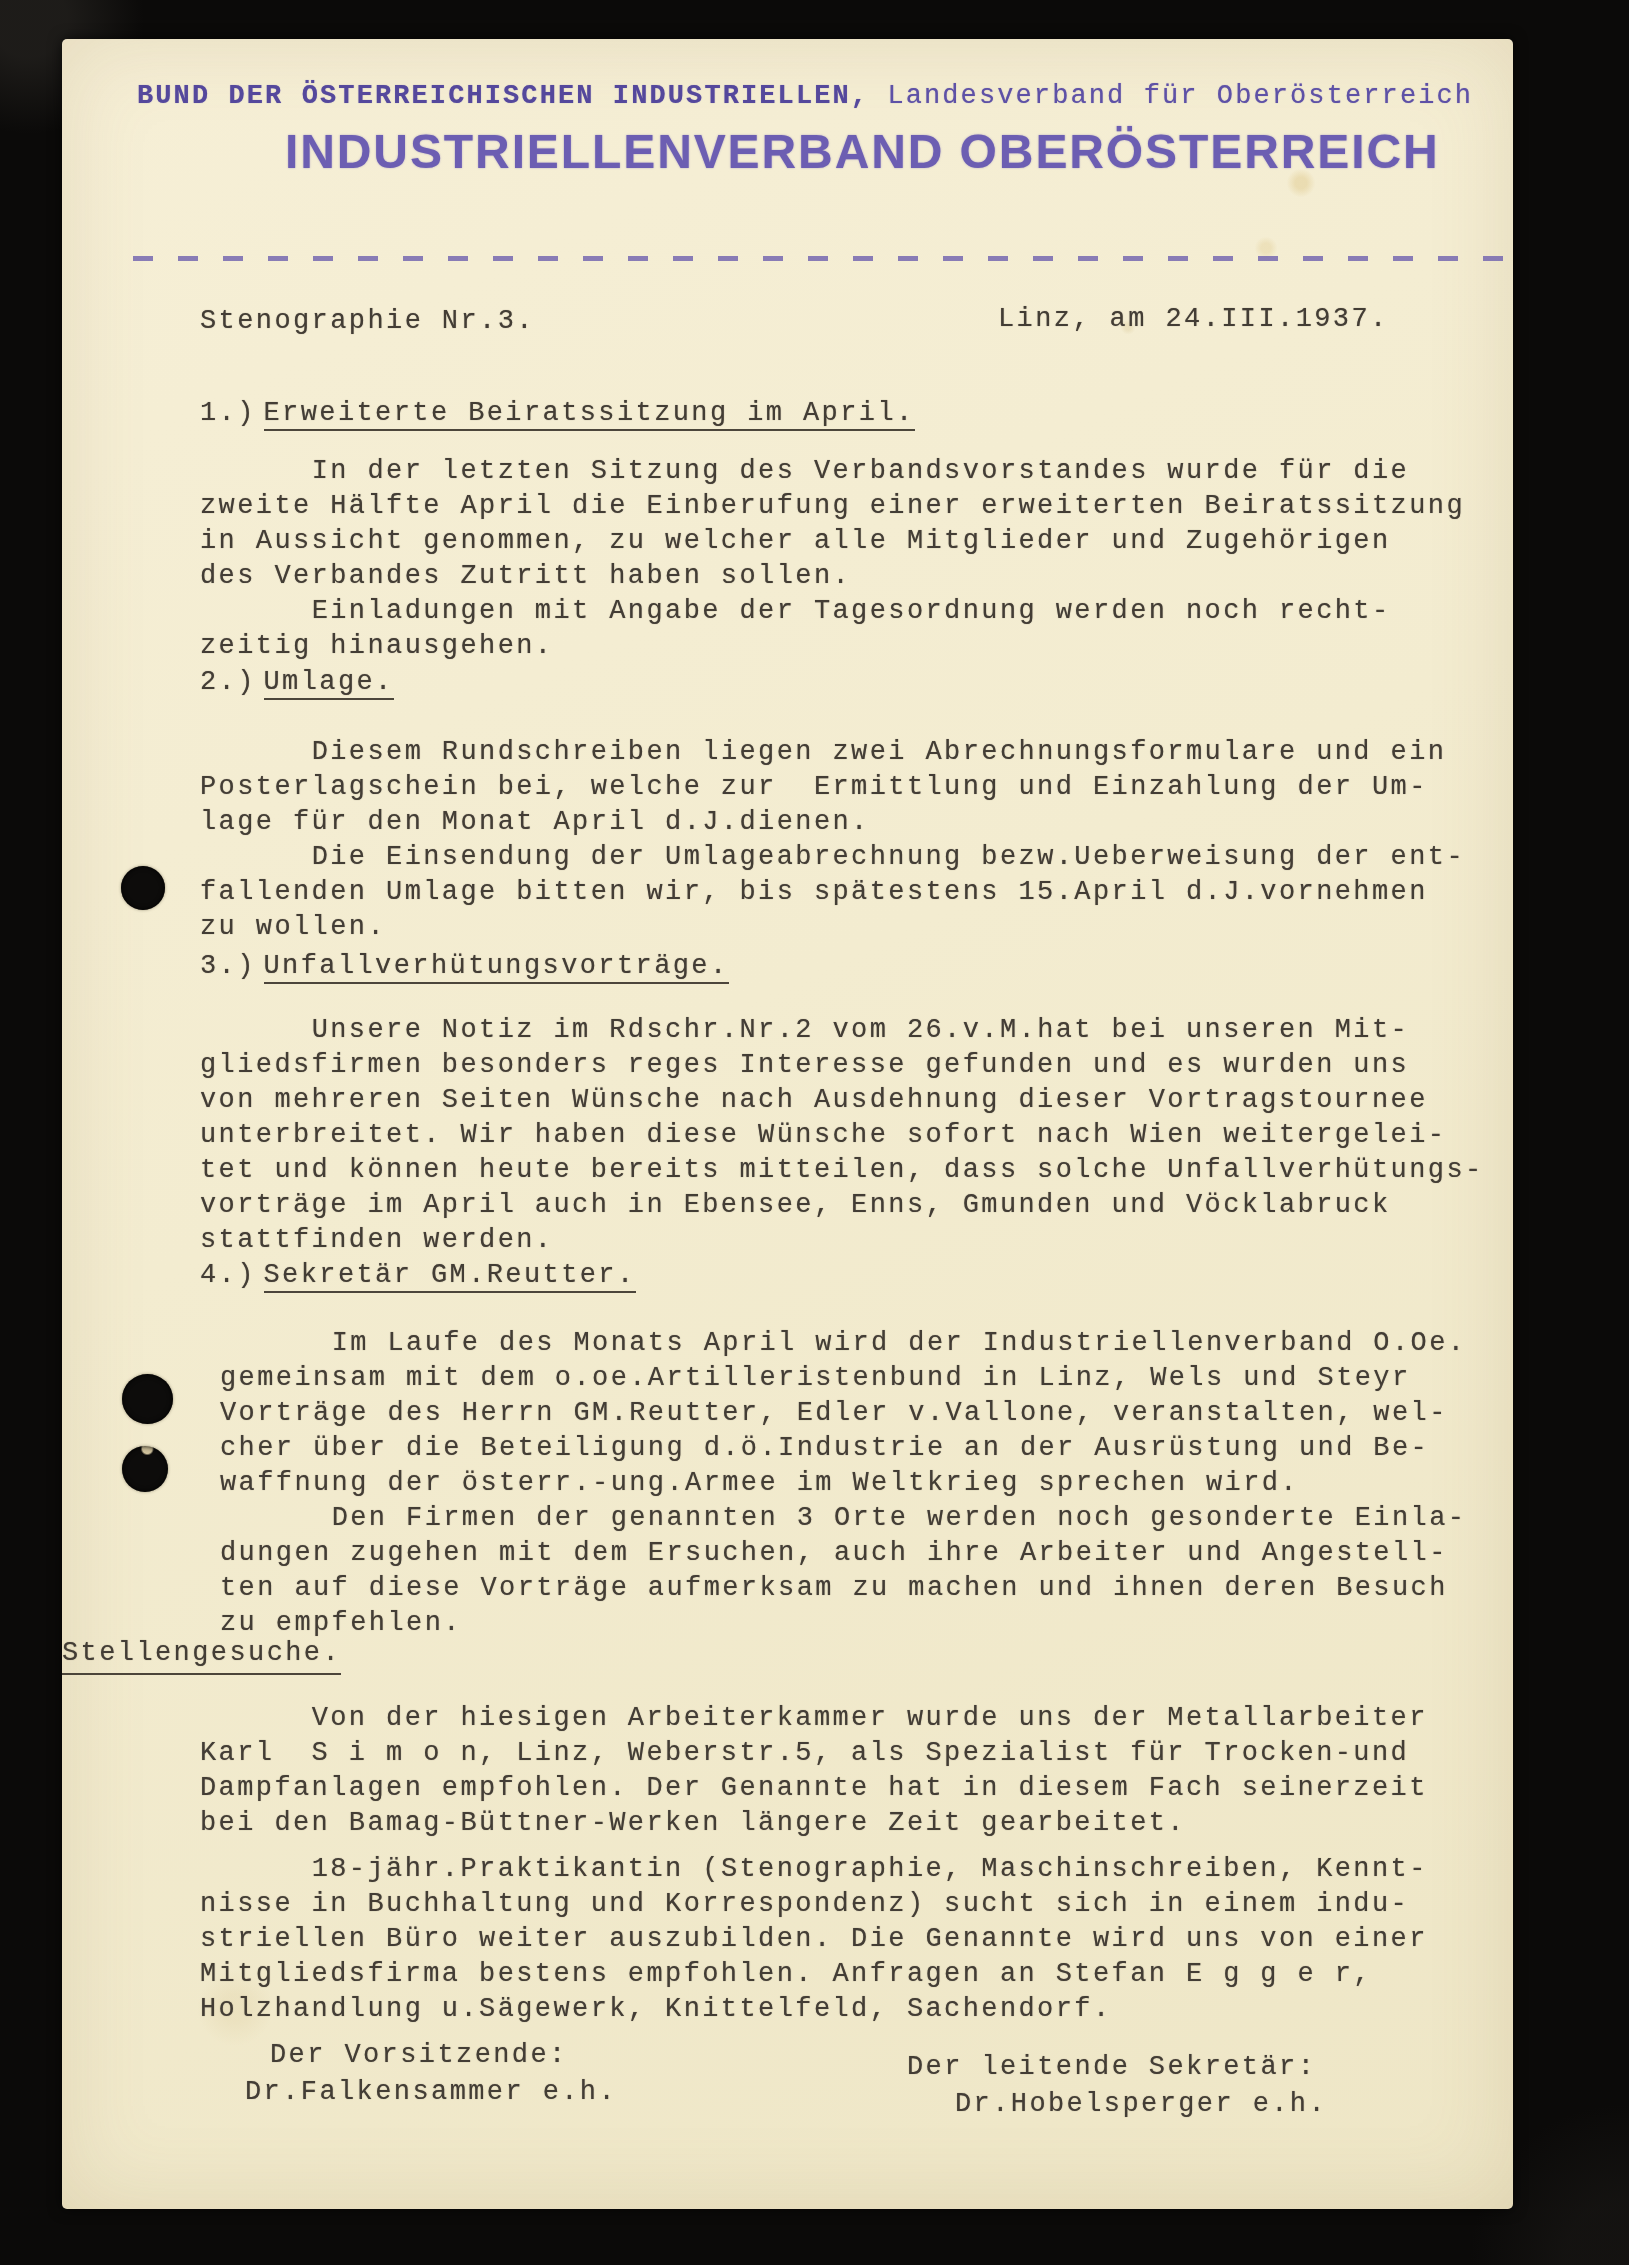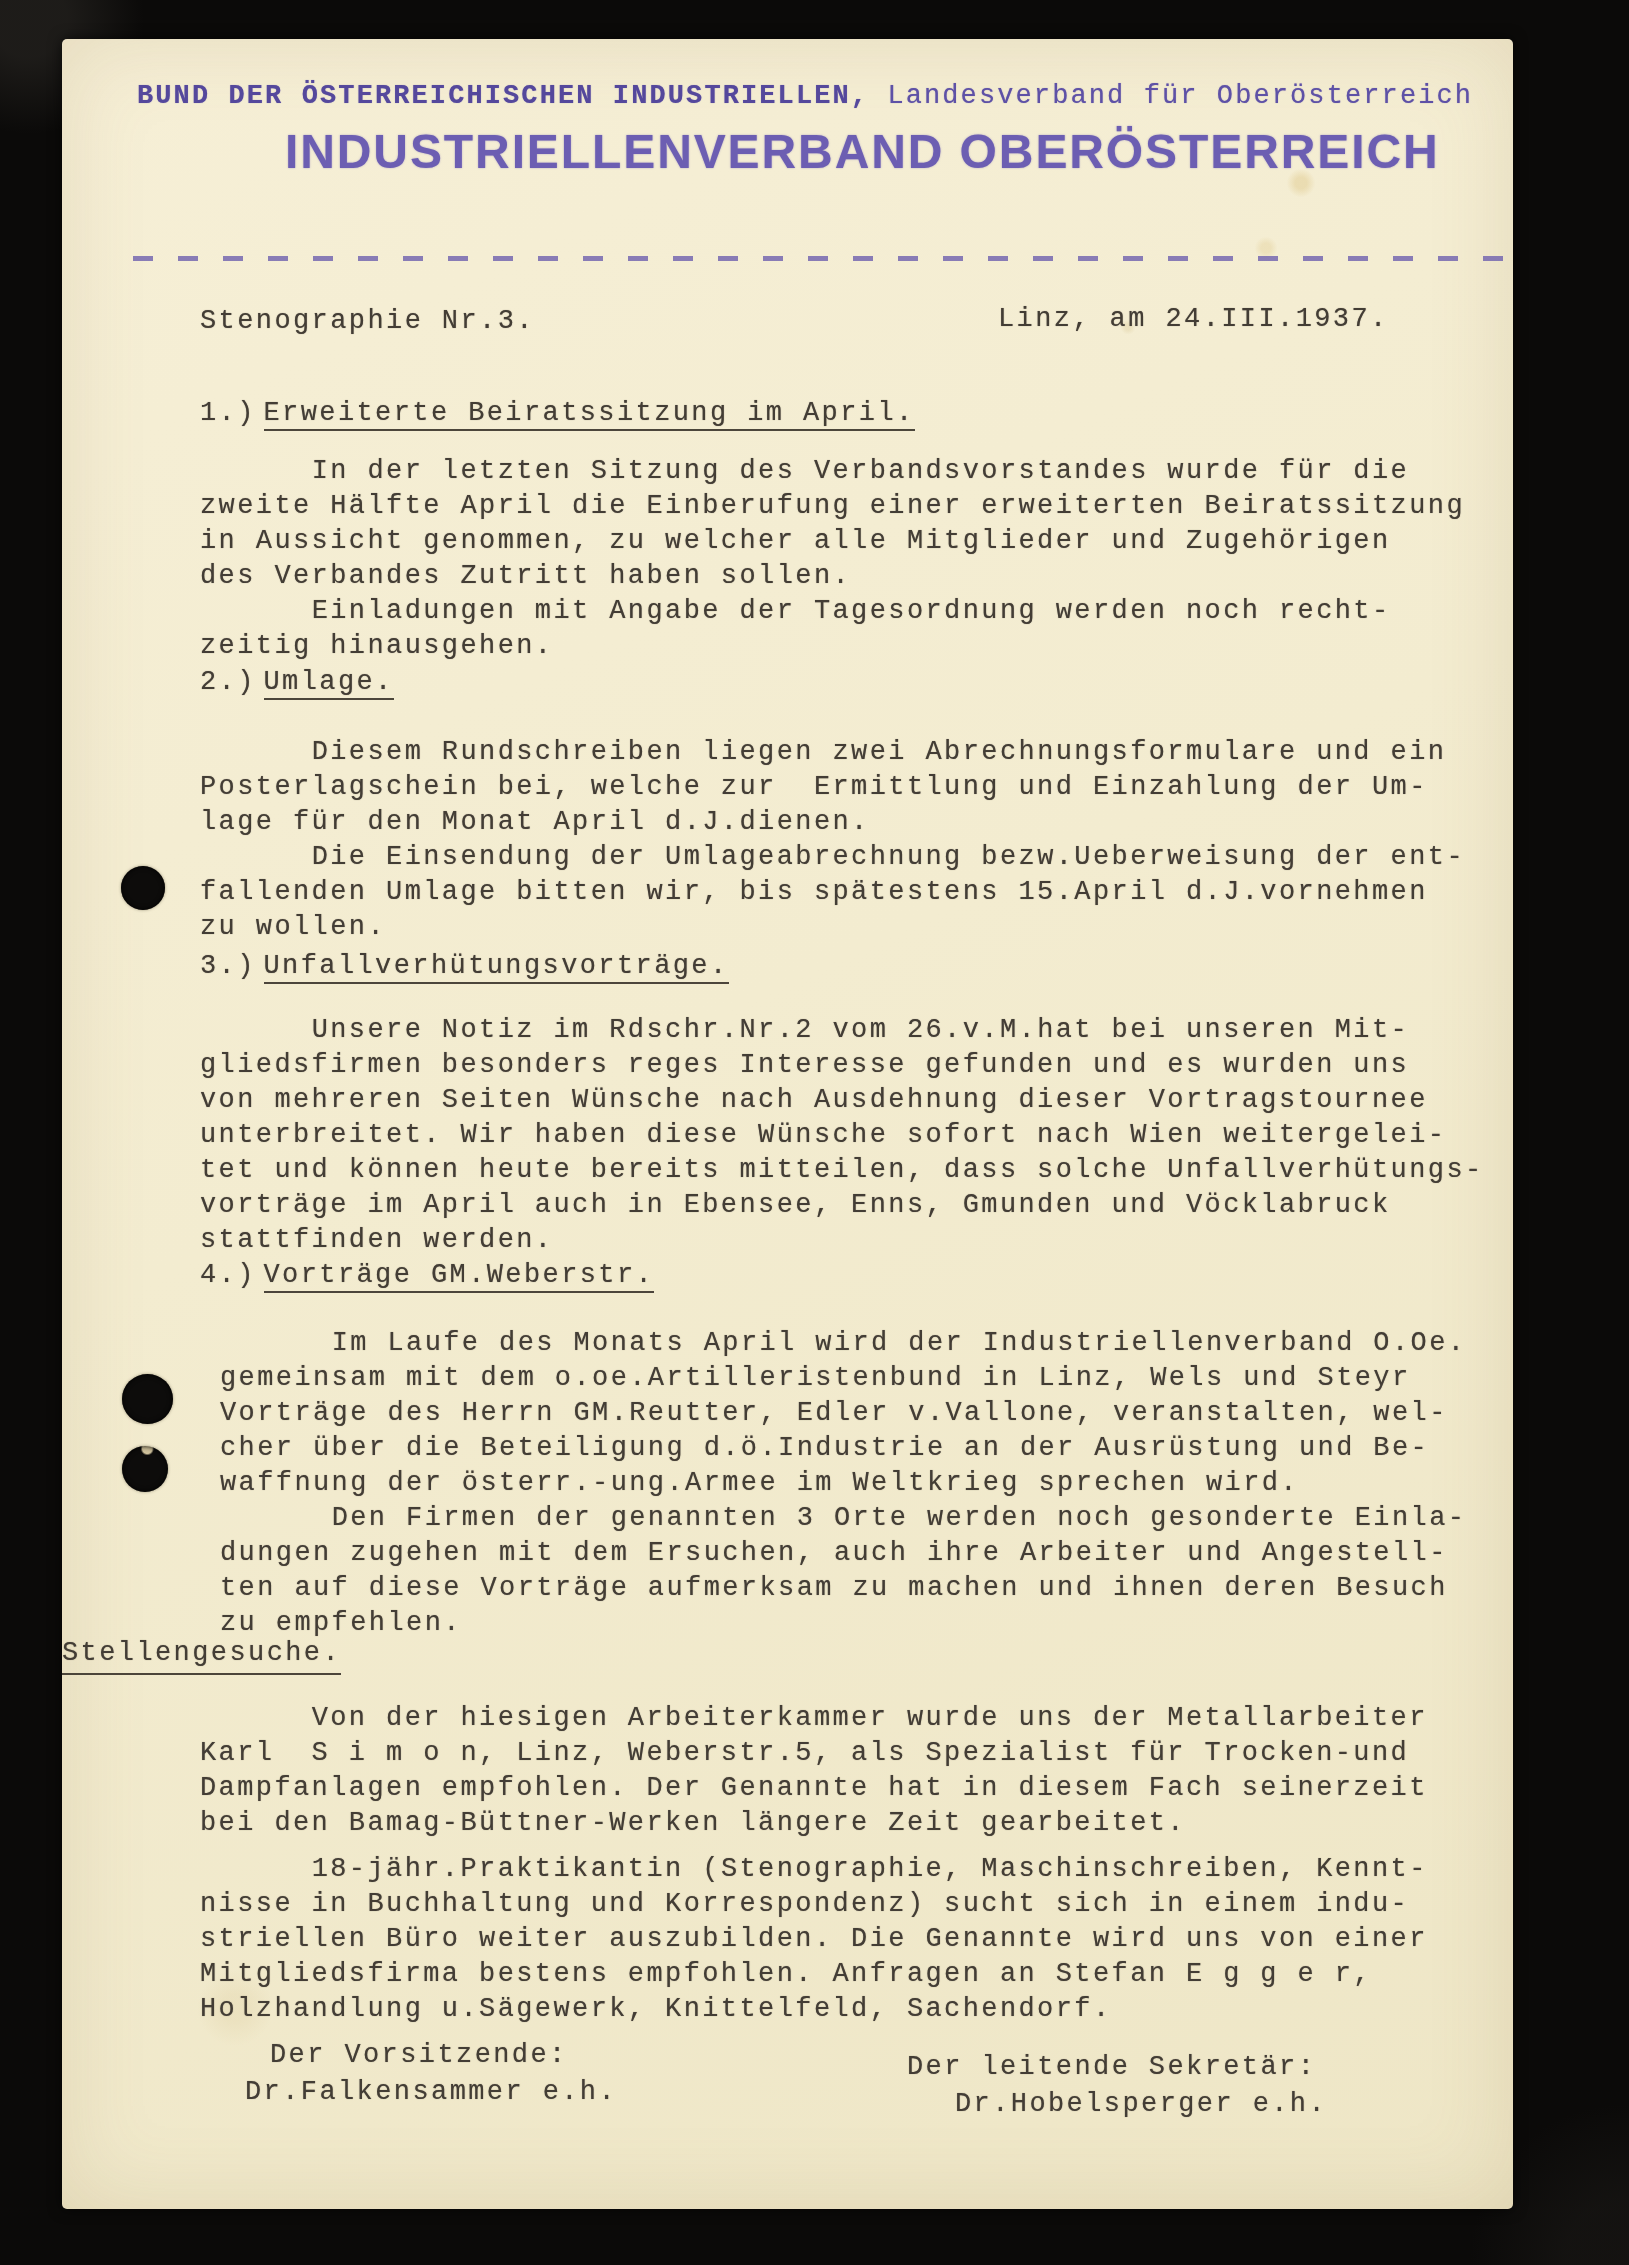--- a/index.html
+++ b/index.html
@@ -102,21 +102,21 @@
 
       <div class="sec-head" style="left:138px; top:912px;"><span>3.)</span><span class="sec-title">Unfallverhütungsvorträge.</span></div>
       <div class="t" style="left:138px; top:974px;">      Unsere Notiz im Rdschr.Nr.2 vom 26.v.M.hat bei unseren Mit-
 gliedsfirmen besonders reges Interesse gefunden und es wurden uns
 von mehreren Seiten Wünsche nach Ausdehnung dieser Vortragstournee
 unterbreitet. Wir haben diese Wünsche sofort nach Wien weitergelei-
 tet und können heute bereits mitteilen, dass solche Unfallverhütungs-
 vorträge im April auch in Ebensee, Enns, Gmunden und Vöcklabruck
 stattfinden werden.</div>
 
-      <div class="sec-head" style="left:138px; top:1221px;"><span>4.)</span><span class="sec-title">Vorträge GM.Weberstr.</span></div>
+      <div class="sec-head" style="left:138px; top:1221px;"><span>4.)</span><span class="sec-title">Sekretär GM.Reutter.</span></div>
       <div class="t" style="left:138px; top:1287px;margin-left:20px;">      Im Laufe des Monats April wird der Industriellenverband O.Oe.
 gemeinsam mit dem o.oe.Artilleristenbund in Linz, Wels und Steyr
 Vorträge des Herrn GM.Reutter, Edler v.Vallone, veranstalten, wel-
 cher über die Beteiligung d.ö.Industrie an der Ausrüstung und Be-
 waffnung der österr.-ung.Armee im Weltkrieg sprechen wird.
       Den Firmen der genannten 3 Orte werden noch gesonderte Einla-
 dungen zugehen mit dem Ersuchen, auch ihre Arbeiter und Angestell-
 ten auf diese Vorträge aufmerksam zu machen und ihnen deren Besuch
 zu empfehlen.</div>
 

